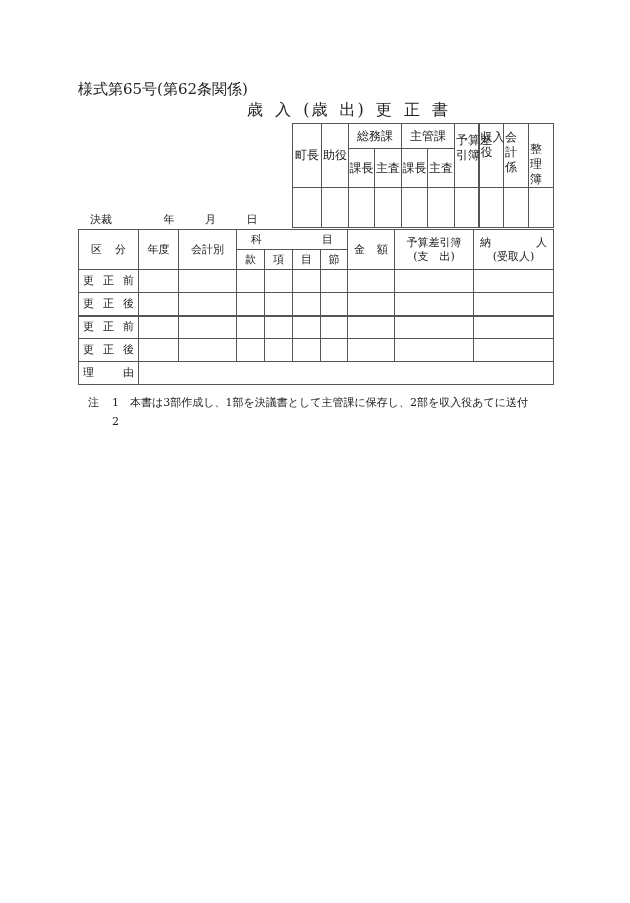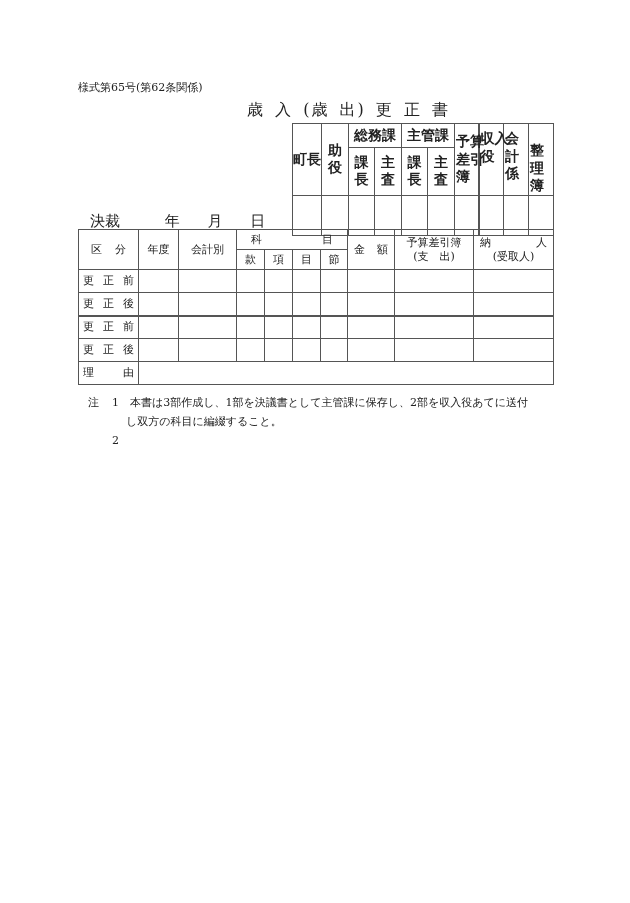--- a/index.html
+++ b/index.html
@@ -1,27 +1,27 @@
 <!DOCTYPE html>
 <html><head>
 <meta charset="utf-8">
 <style>
   html, body { margin:0; padding:0; background:#ffffff; }
   body { width:630px; height:903px; position:relative; overflow:hidden;
          font-family:"DejaVu Serif","Liberation Serif",serif; color:#222; }
   .abs { position:absolute; }
-  .form-no { left:78px; top:80px; font-size:11px; letter-spacing:0px; }
+  .form-no { left:78px; top:80px; font-size:15px; letter-spacing:0px; }
   .doc-title { left:247px; top:100px; font-size:16px; letter-spacing:2px; word-spacing:3px; }
   table { border-collapse:collapse; table-layout:fixed; }
   td { border:1px solid #555; padding:0; font-size:11px; text-align:center; vertical-align:middle; line-height:1.25; }
   .approval { left:292px; top:123px; width:261px; }
-  .approval td { font-size:14px;font-weight:bold; }
+  .approval td { font-size:12px; }
   .approval td.tl { text-align:left; vertical-align:top; padding:1px 1px 0 1px; }
   .approval td.thick-left { border-left:2px solid #555; }
-  .decision { left:90px; top:212px; font-size:15px; }
+  .decision { left:90px; top:212px; font-size:11px; }
   .decision span { display:inline-block; }
   .main { left:78px; top:229px; width:475px; }
   .main td { font-size:11px; }
   .main tr.sep td { border-top:2px solid #555; }
   .spread { display:flex; justify-content:space-between; padding:0 4px; }
   .spread2 { display:flex; justify-content:space-between; padding:0 6px; }
   .notes { left:88px; top:393px; font-size:11px; line-height:19px; }
   .note-row { display:flex; }
   .note-row .lbl { width:24px; }
   .note-row .num { width:14px; }
@@ -230,18 +230,17 @@
   </tr>
 </tbody>
   </table>
 
 <div class="abs notes">
   <div class="note-row">
     <span class="lbl">注</span>
     <span class="num">1</span>
     <span style="padding-left:4px">本書は3部作成し、1部を決議書として主管課に保存し、2部を収入役あてに送付</span>
   </div>
-  <div class="indent">し双方の科目に編綴すること。</div>
   <div class="note-row">
     <span class="lbl"></span>
     <span class="num">2</span>
   </div>
 </div>
 
 </body></html>

